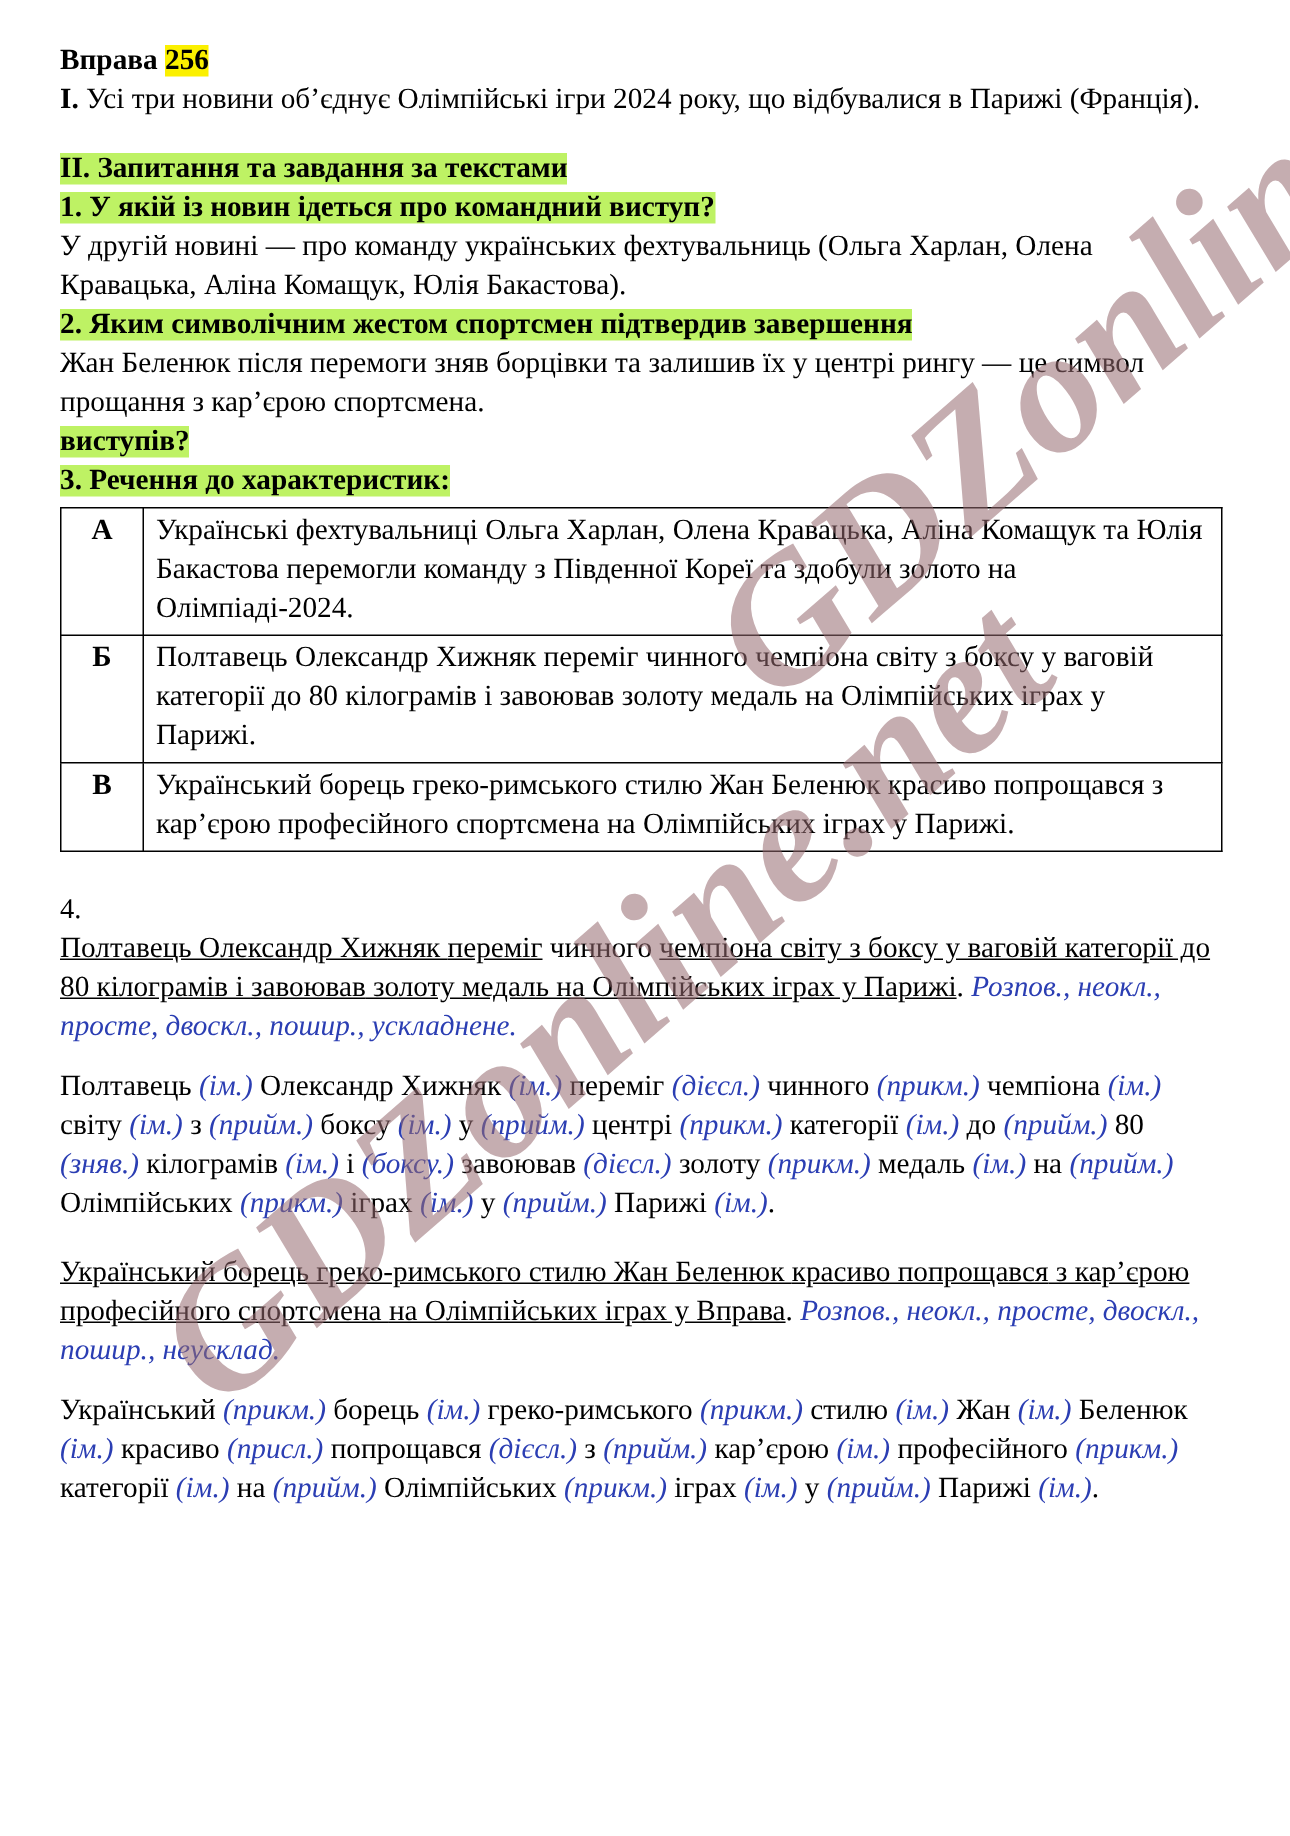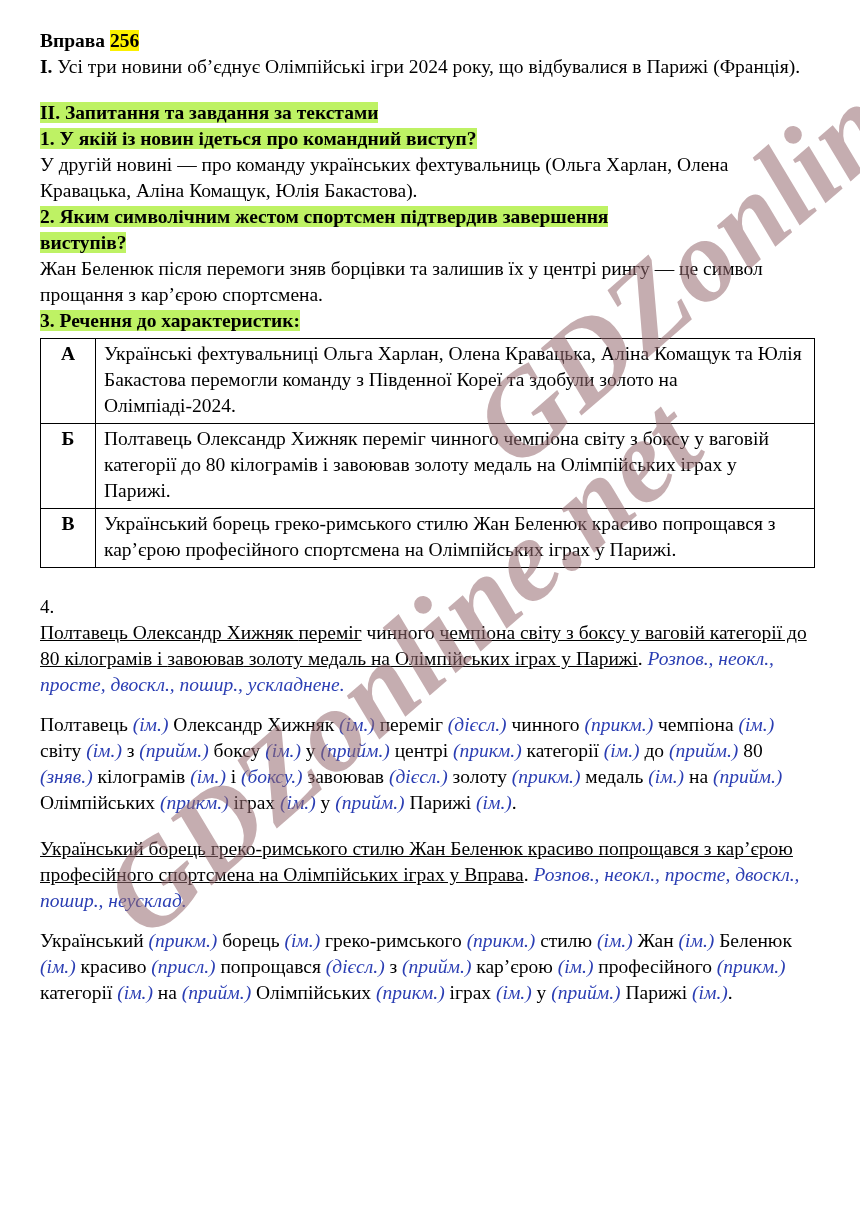--- a/index.html
+++ b/index.html
@@ -116,24 +116,24 @@
   </div>
 
   <div class="line">
     <span class="b hl-grey">1. У якій із новин ідеться про командний виступ?</span>
   </div>
   <div class="line">У другій новині — про команду українських фехтувальниць (Ольга Харлан, Олена Кравацька, Аліна Комащук, Юлія Бакастова).</div>
 
   <div class="line">
     <span class="b hl-grey">2. Яким символічним жестом спортсмен підтвердив завершення</span>
   </div>
+  <div class="line">Жан Беленюк після перемоги зняв борцівки та залишив їх у центрі рингу — це символ прощання з кар’єрою спортсмена.</div>
   <div class="line">
     <span class="b hl-grey">виступів?</span>
   </div>
-  <div class="line">Жан Беленюк після перемоги зняв борцівки та залишив їх у центрі рингу — це символ прощання з кар’єрою спортсмена.</div>
 
   <div class="line">
     <span class="b hl-grey">3. Речення до характеристик:</span>
   </div>
 
   <table class="chars">
     <tbody>
         <tr>
       <td class="key">А</td>
       <td>Українські фехтувальниці Ольга Харлан, Олена Кравацька, Аліна Комащук та Юлія Бакастова перемогли команду з Південної Кореї та здобули золото на Олімпіаді-2024.</td>

